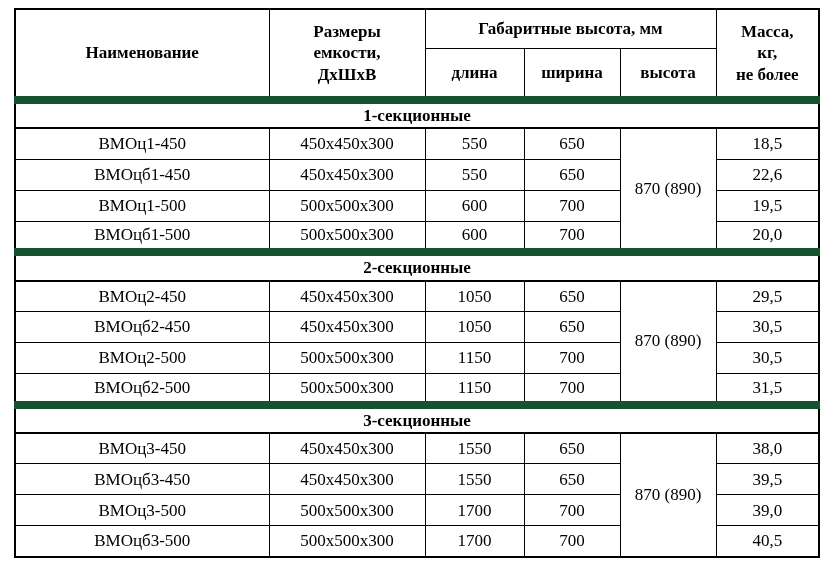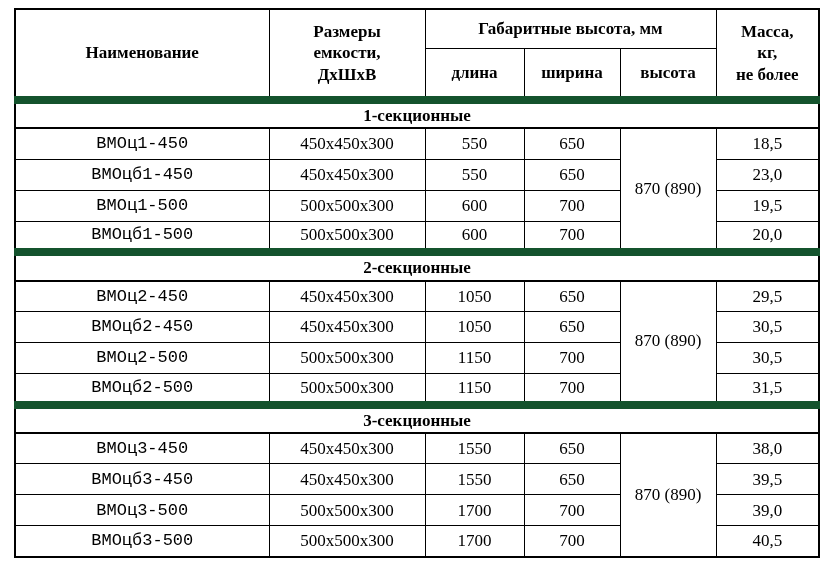--- a/index.html
+++ b/index.html
@@ -50,21 +50,20 @@
   tr.section-row td {
     font-weight: bold;
     border-top: 8px solid #14532d;
     border-bottom: 2px solid #000;
   }
   
   tr.data-row { height: 31px; }
   td.name-cell {
     text-align: left;
     padding-left: 10px;
-    font-family: Liberation Mono, monospace;
   }
 </style>
 </head>
 <body>
 
 <div class="page">
   <table class="spec">
     <colgroup>
       <col style="width:254px">
       <col style="width:156px">
@@ -101,21 +100,21 @@
         <td>550</td>
         <td>650</td>
         <td rowspan="4">870 (890)</td>
         <td>18,5</td>
       </tr>
       <tr class="data-row">
         <td class="name-cell">ВМОцб1-450</td>
         <td>450x450x300</td>
         <td>550</td>
         <td>650</td>
-        <td>23,0</td>
+        <td>22,6</td>
       </tr>
       <tr class="data-row">
         <td class="name-cell">ВМОц1-500</td>
         <td>500x500x300</td>
         <td>600</td>
         <td>700</td>
         <td>19,5</td>
       </tr>
       <tr class="data-row">
         <td class="name-cell">ВМОцб1-500</td>

